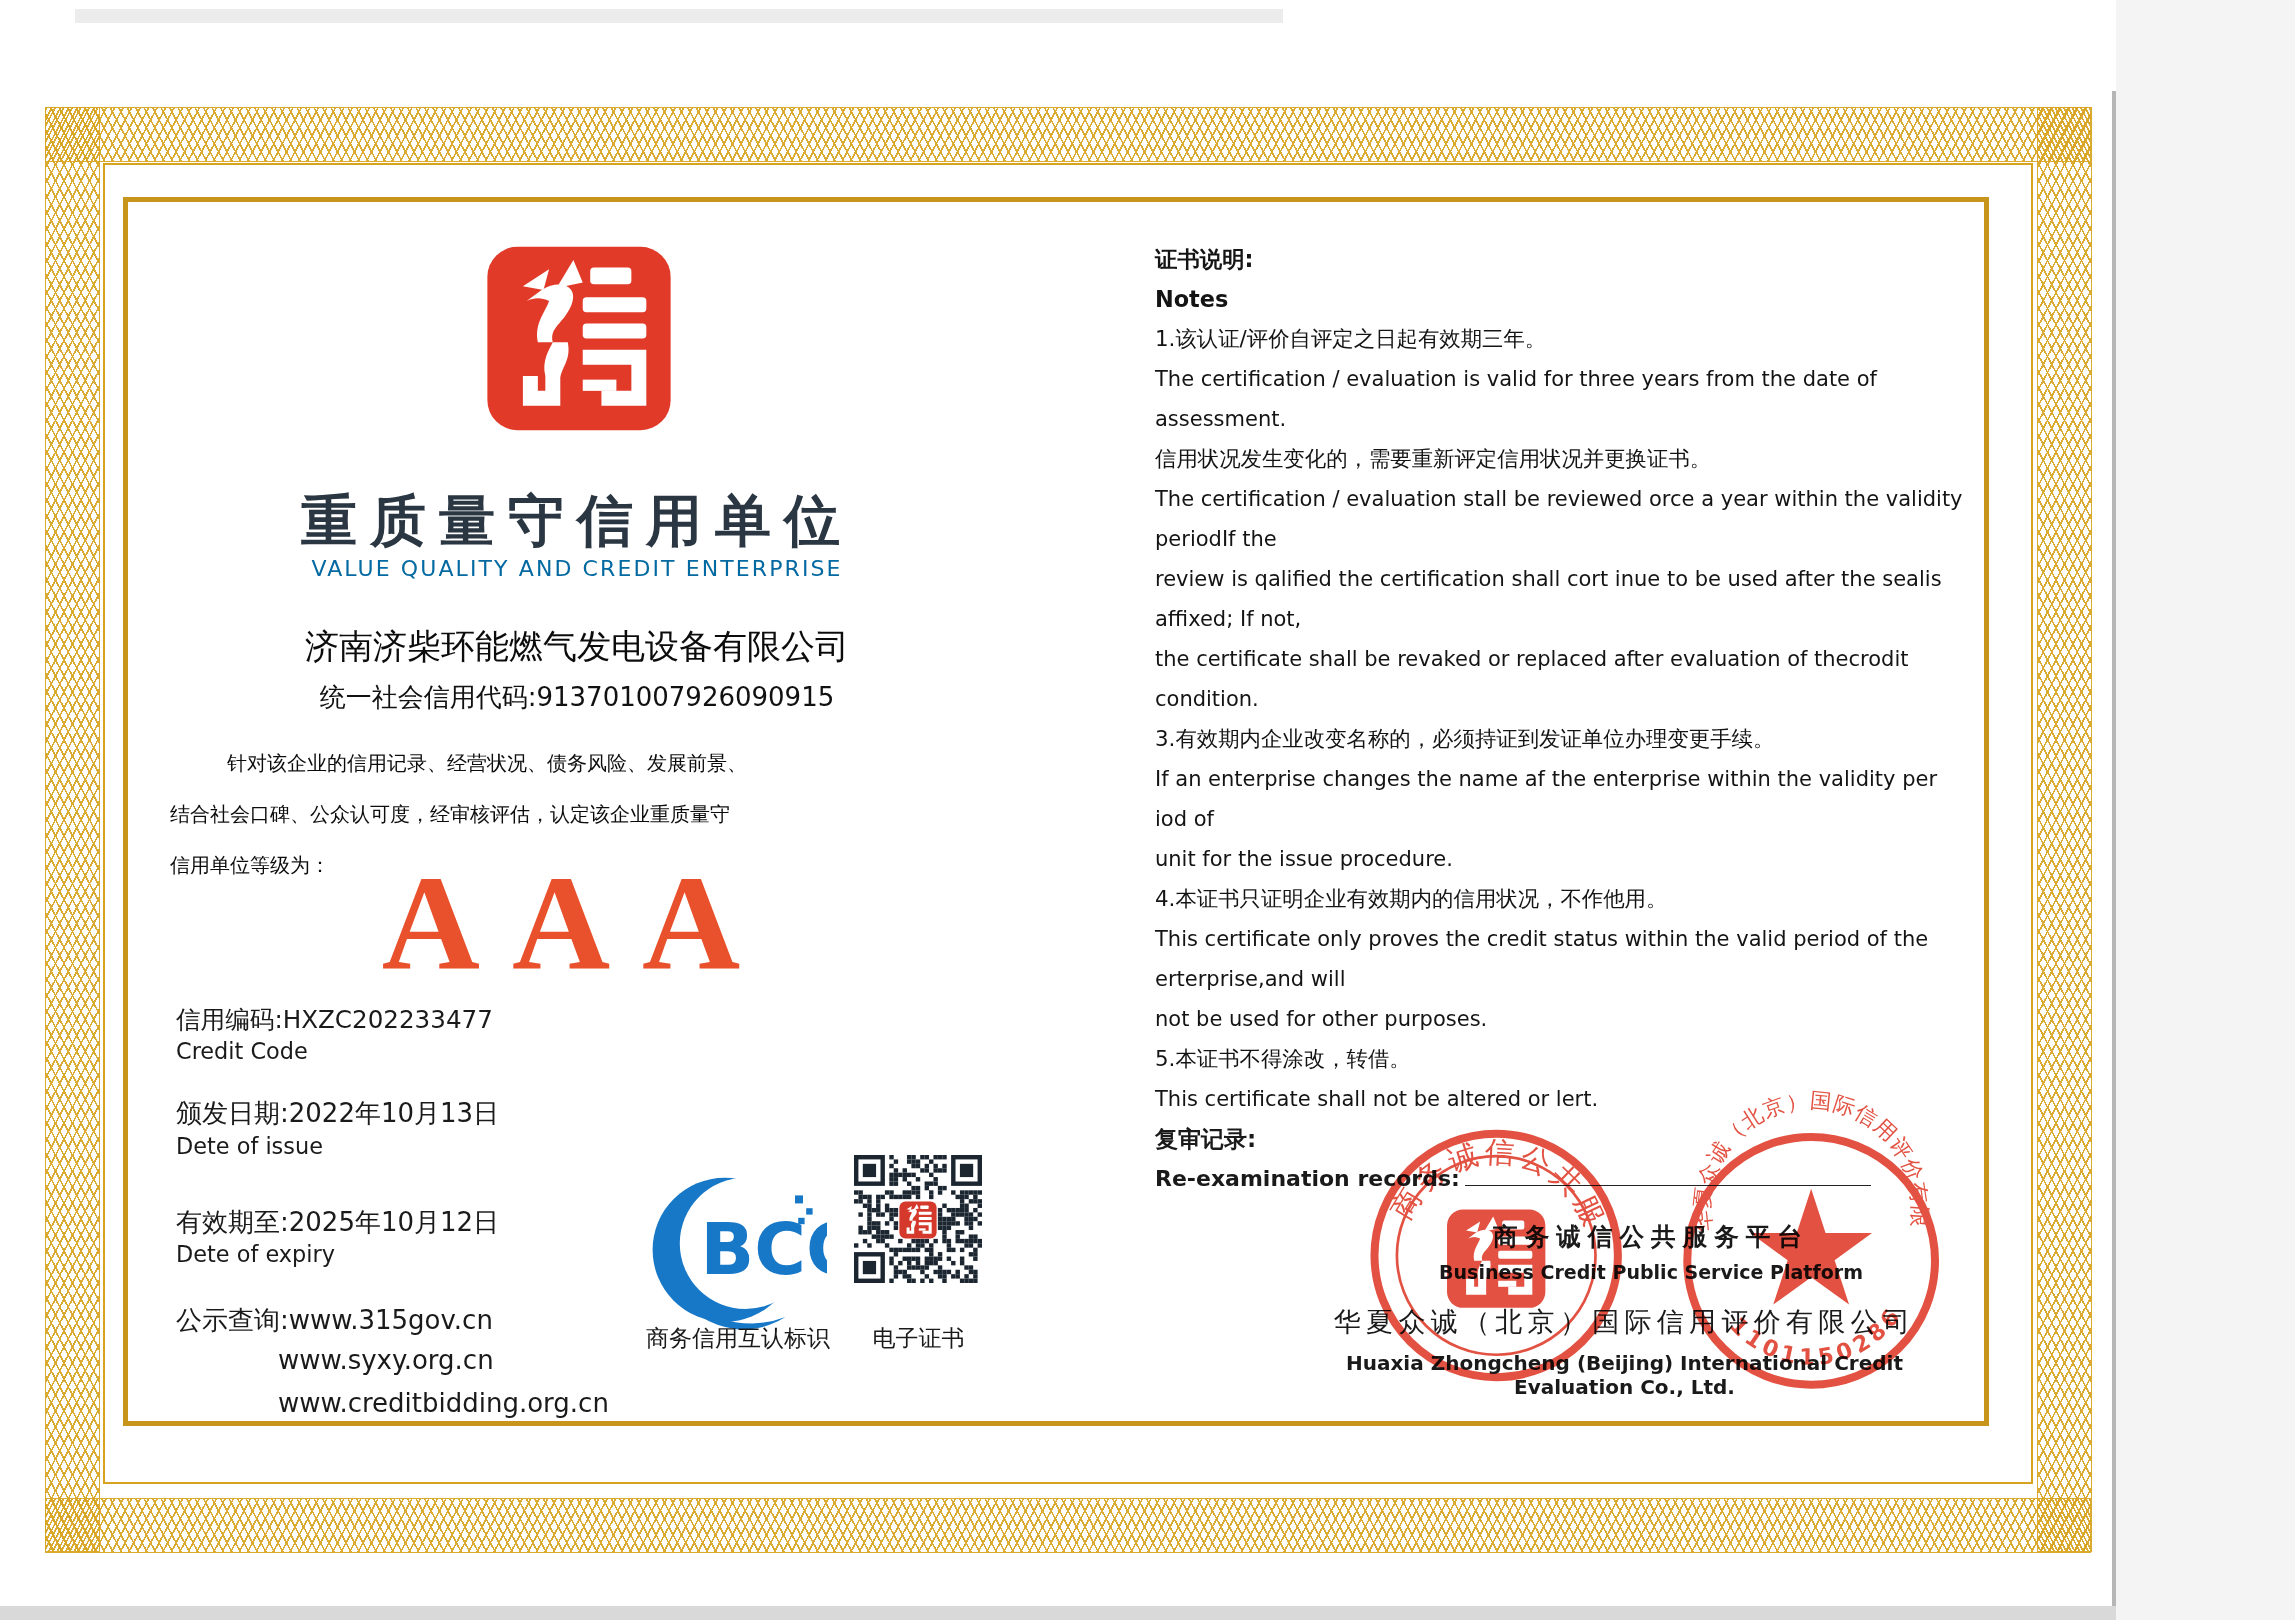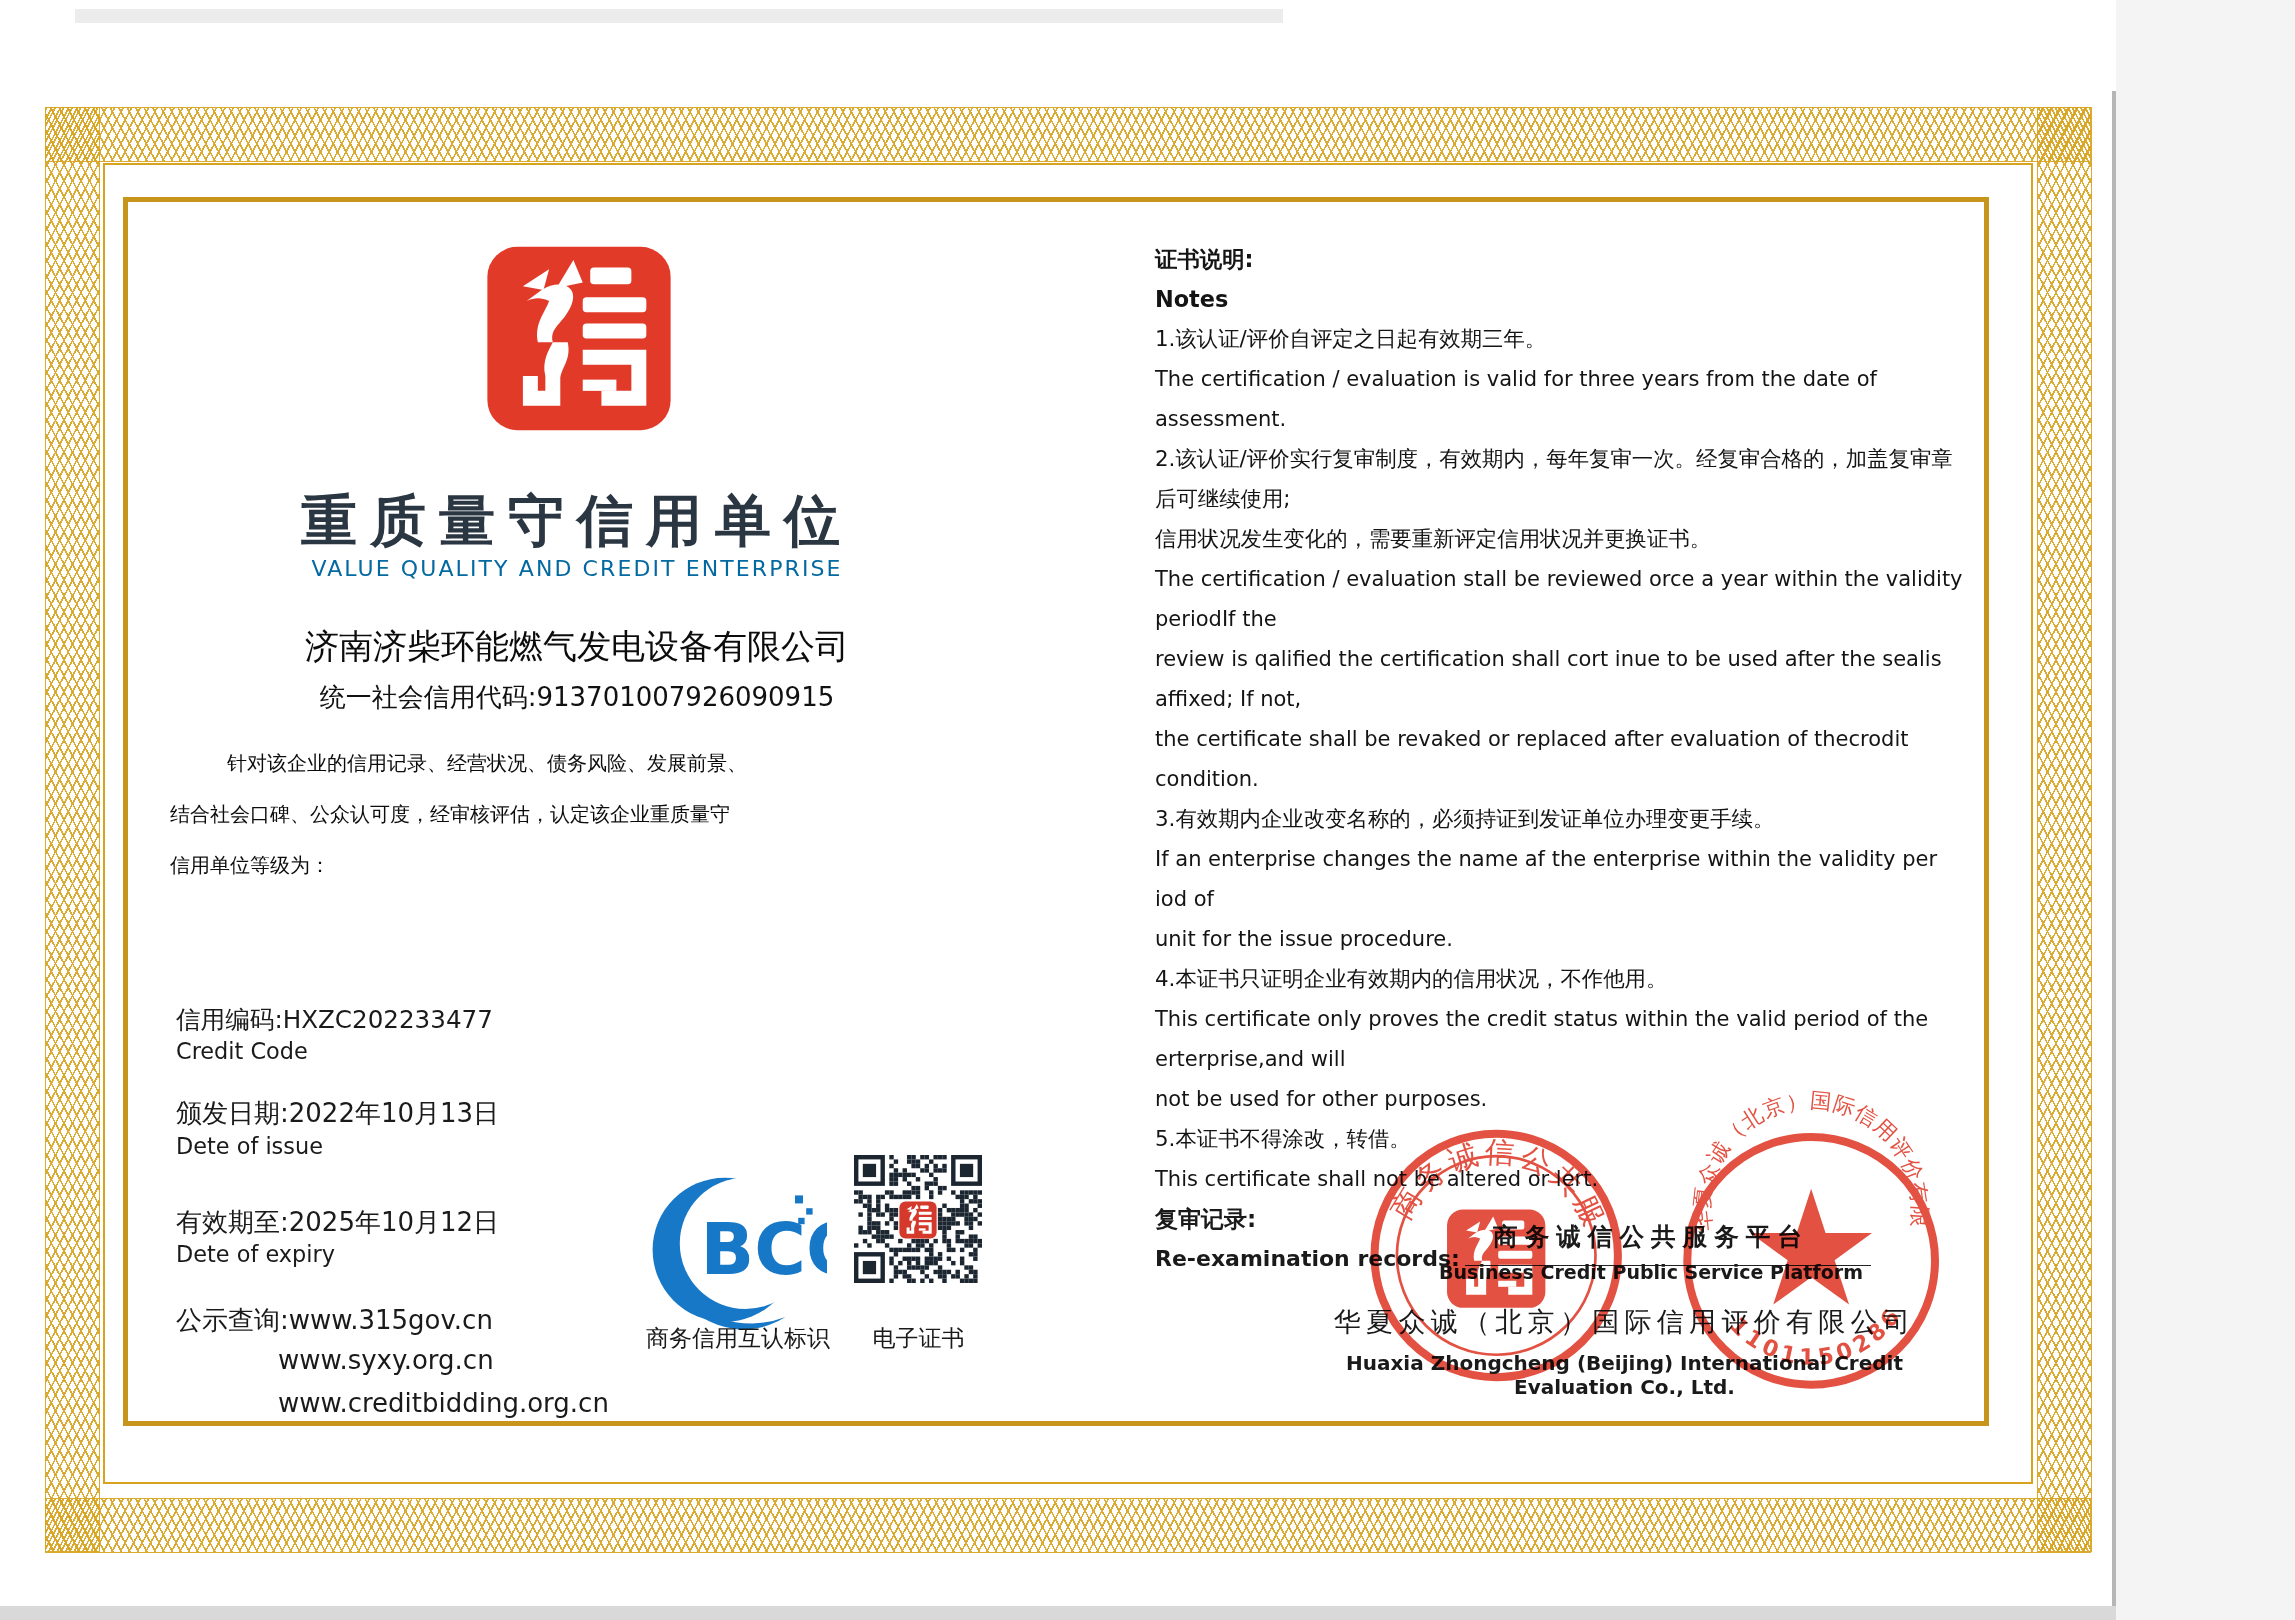--- a/index.html
+++ b/index.html
@@ -113,20 +113,21 @@
   <div class="abs title-en">VALUE QUALITY AND CREDIT ENTERPRISE</div>
   <div class="abs company">济南济柴环能燃气发电设备有限公司</div>
   <div class="abs uscc">统一社会信用代码:913701007926090915</div>
 
   <div class="abs statement">
     <div class="indent">针对该企业的信用记录、经营状况、债务风险、发展前景、</div>
     <div>结合社会口碑、公众认可度，经审核评估，认定该企业重质量守</div>
     <div>信用单位等级为：</div>
   </div>
 
+  <div class="abs rating">AAA</div>
 
   <div class="abs cc-cn">信用编码:HXZC202233477</div>
   <div class="abs cc-en">Credit Code</div>
   <div class="abs iss-cn">颁发日期:2022年10月13日</div>
   <div class="abs iss-en">Dete of issue</div>
   <div class="abs exp-cn">有效期至:2025年10月12日</div>
   <div class="abs exp-en">Dete of expiry</div>
   <div class="abs url1">公示查询:www.315gov.cn</div>
   <div class="abs url2">www.syxy.org.cn</div>
   <div class="abs url3">www.creditbidding.org.cn</div>
@@ -435,21 +436,20 @@
   <svg class="abs qr-seal" viewBox="0 0 100 100">
       <use href="#xin-seal"></use>
     </svg>
   <div class="abs qr-label">电子证书</div>
 
   <div class="abs notes">
     <div class="note-line h">证书说明:</div>
     <div class="note-line h">Notes</div>
     <div class="note-line cn">1.该认证/评价自评定之日起有效期三年。</div>
     <div class="note-line">The certification / evaluation is valid for three years from the date of assessment.</div>
-    <div class="note-line cn">2.该认证/评价实行复审制度，有效期内，每年复审一次。经复审合格的，加盖复审章后可继续使用;</div>
     <div class="note-line cn">信用状况发生变化的，需要重新评定信用状况并更换证书。</div>
     <div class="note-line">The certification / evaluation stall be reviewed orce a year within the validity periodIf the</div>
     <div class="note-line">review is qalified the certification shall cort inue to be used after the sealis affixed; If not,</div>
     <div class="note-line">the certificate shall be revaked or replaced after evaluation of thecrodit condition.</div>
     <div class="note-line cn">3.有效期内企业改变名称的，必须持证到发证单位办理变更手续。</div>
     <div class="note-line">If an enterprise changes the name af the enterprise within the validity per iod of</div>
     <div class="note-line">unit for the issue procedure.</div>
     <div class="note-line cn">4.本证书只证明企业有效期内的信用状况，不作他用。</div>
     <div class="note-line">This certificate only proves the credit status within the valid period of the erterprise,and will</div>
     <div class="note-line">not be used for other purposes.</div>

